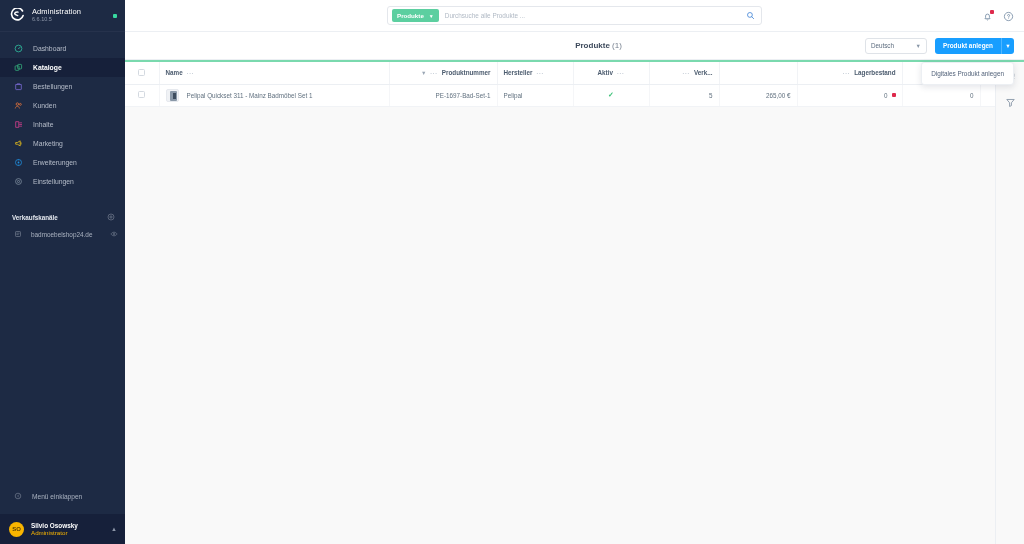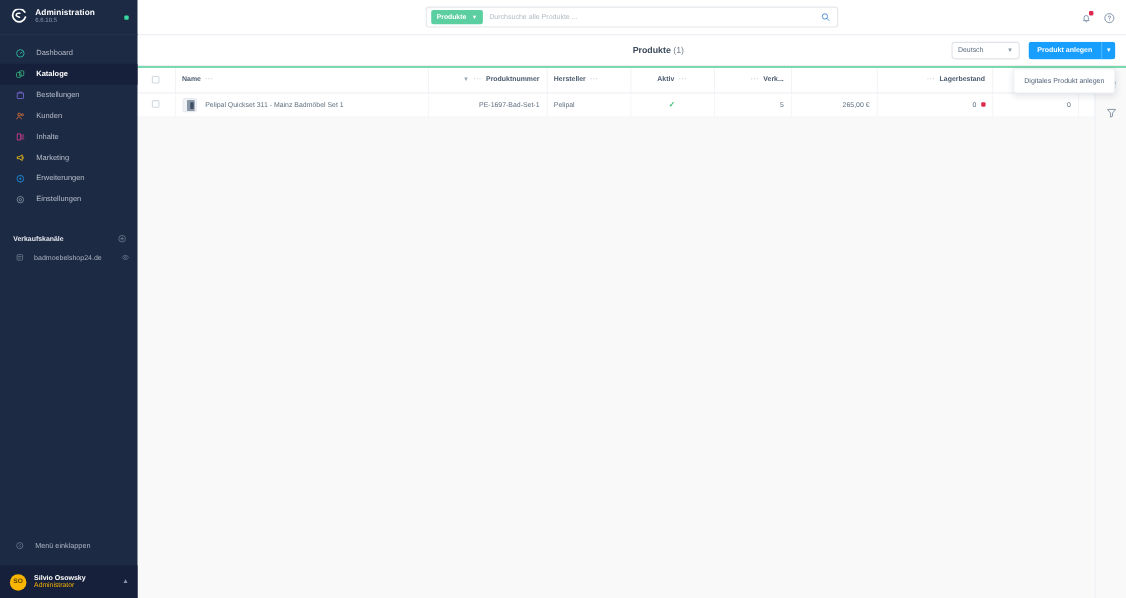--- a/index.html
+++ b/index.html
@@ -21,21 +21,21 @@
     position: relative;
     z-index: 40;
   }
   .brand {
     height: 32px; display: flex; align-items: center;
     padding: 0 8px 0 10px; gap: 7px;
     border-bottom: 1px solid #26324c;
   }
   .brand-logo { width: 15px; height: 15px; flex: 0 0 15px; position: relative; }
   .brand-text { flex: 1; line-height: 1.05; }
-  .brand-title { font-size: 7.5px; font-weight: bold; color: #ffffff; letter-spacing: .1px; }
+  .brand-title { font-size: 7.5px; font-weight: normal; color: #ffffff; letter-spacing: .1px; }
   .brand-version { font-size: 5.5px; color: #8d96a8; margin-top: 1px; }
   .brand-dot { width: 4px; height: 4px; border-radius: 1px; background: #37d9a0; flex: 0 0 4px; }
 
   .nav { padding-top: 7px; }
   .nav-item {
     height: 19px; display: flex; align-items: center;
     padding-left: 14px; gap: 10px;
     font-size: 6.8px; color: #b6bdca;
     cursor: pointer;
   }

